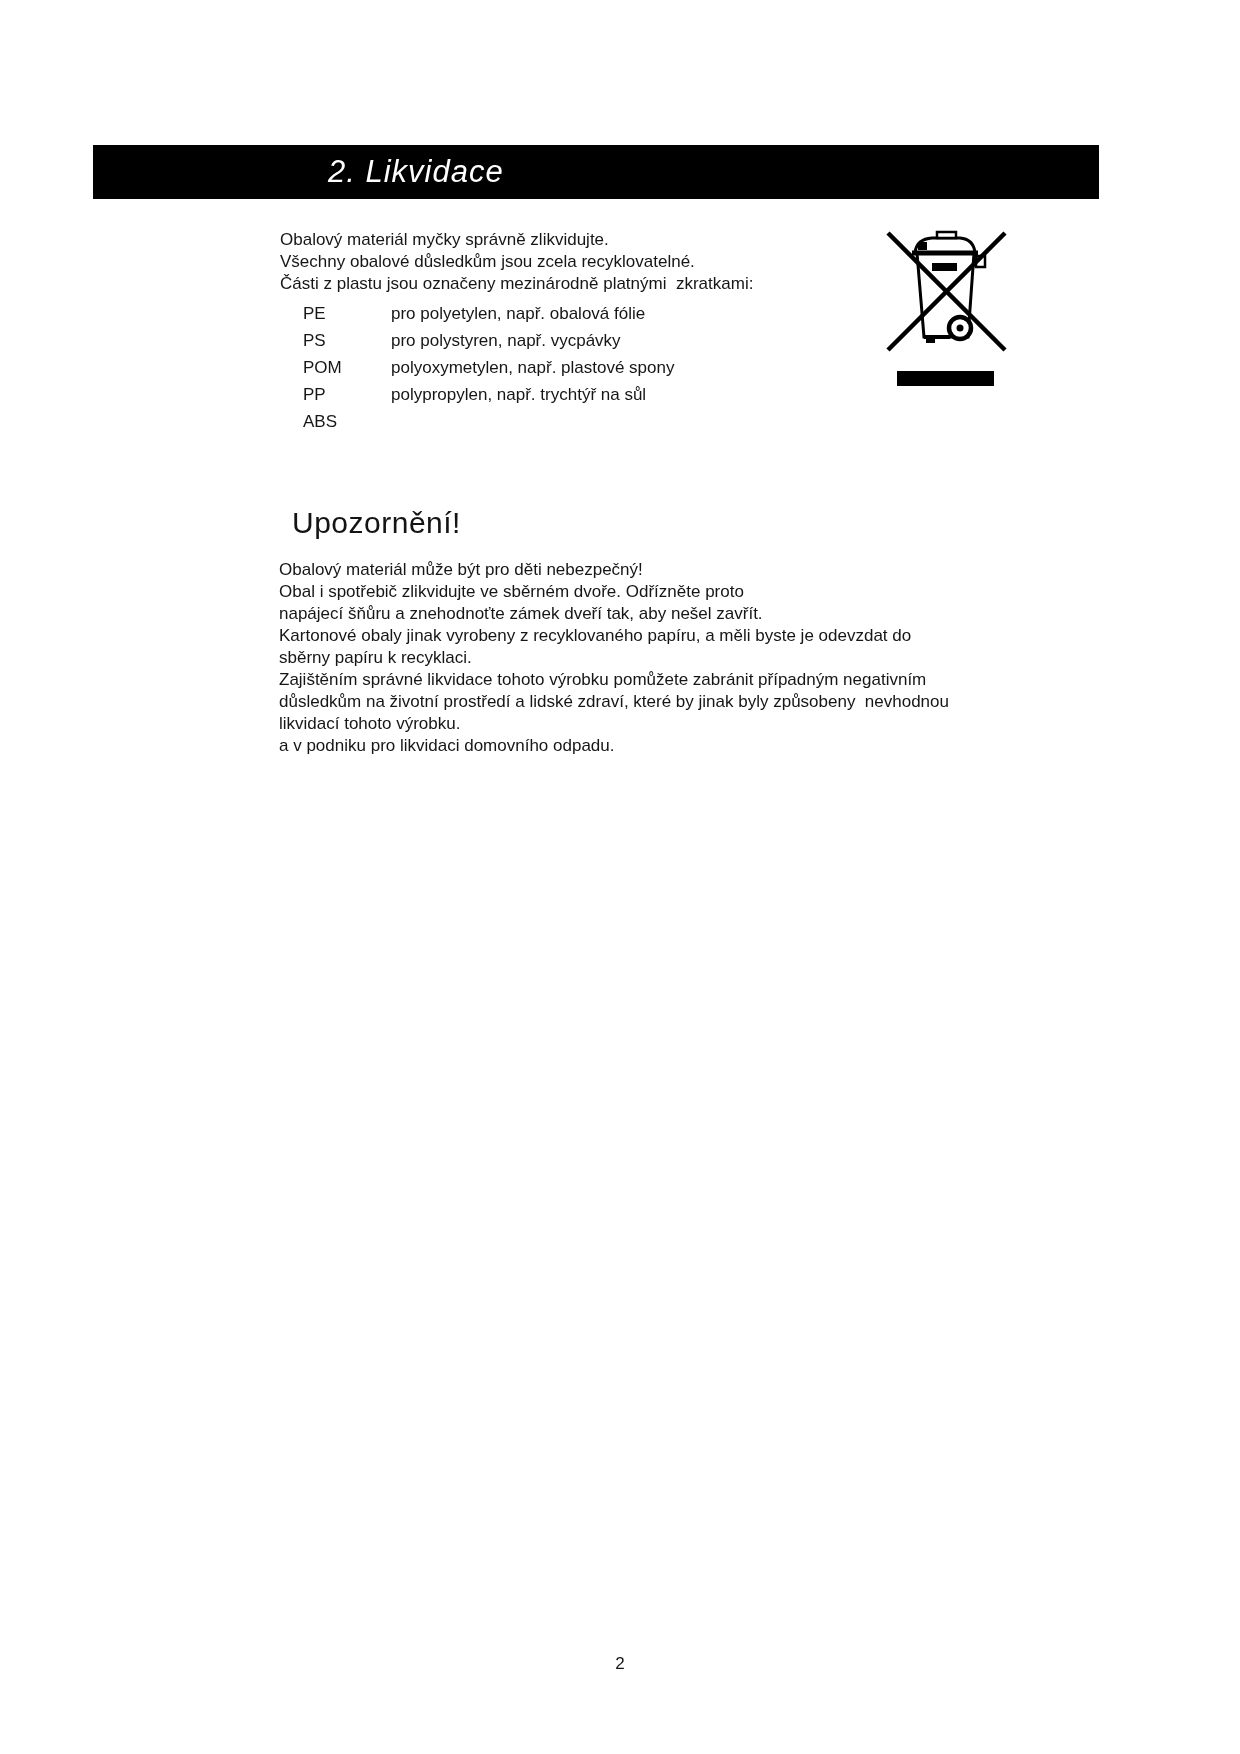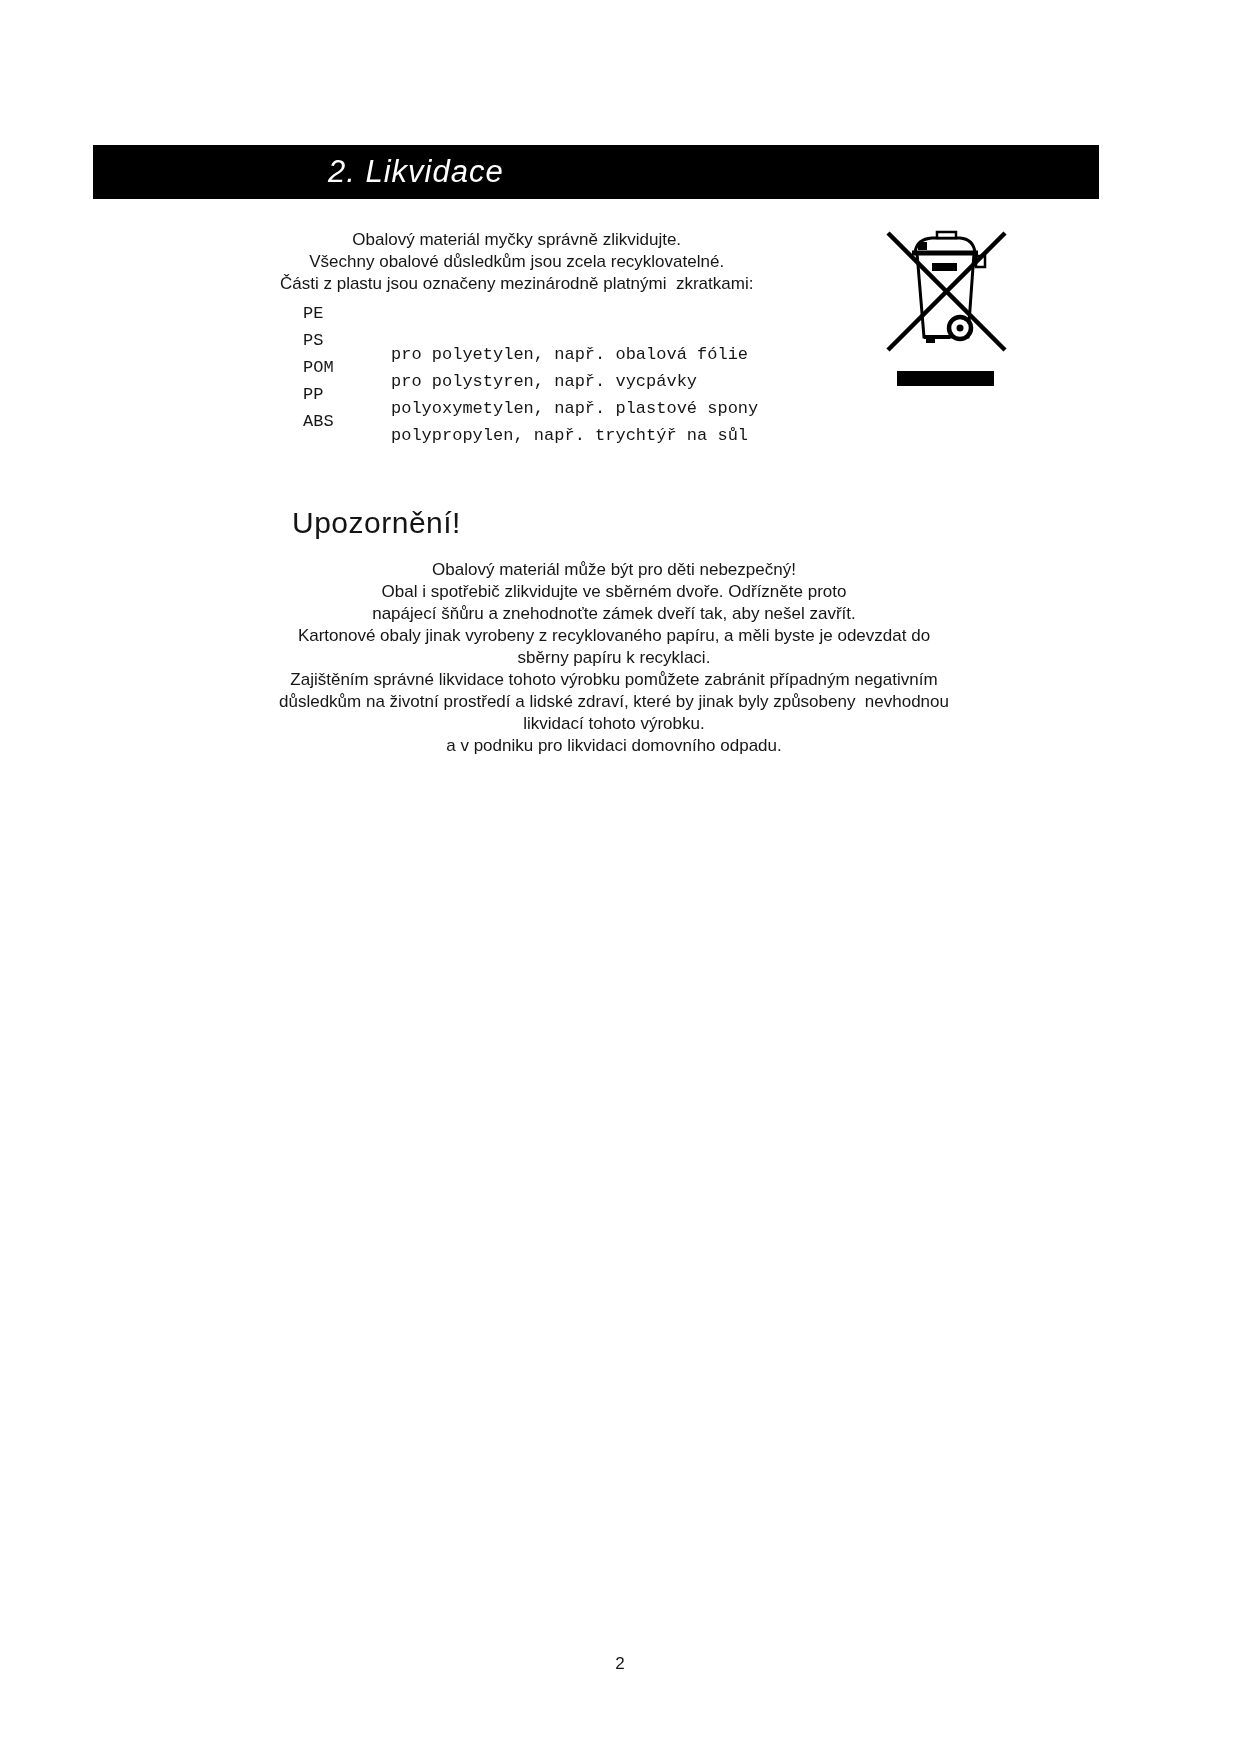--- a/index.html
+++ b/index.html
@@ -34,35 +34,33 @@
     white-space: nowrap;
   }
   .intro {
     position: absolute;
     left: 280px; top: 229px;
   }
   .text-line {
     font-size: 17px;
     line-height: 22px;
     white-space: pre-wrap;
-    text-align: center;
   }
   .abbrev-list {
     position: absolute;
     left: 303px; top: 300px;
   }
   .abbrev-row {
     display: flex;
     height: 27px;
     font-size: 17px;
     line-height: 27px;
-    font-family: Liberation Mono, monospace;
   }
   .abbrev-code { width: 88px; flex: 0 0 88px; }
-  .abbrev-desc { white-space: pre-wrap; margin-top: 41px; }
+  .abbrev-desc { white-space: pre-wrap; }
   .weee-icon {
     position: absolute;
     left: 884px; top: 224px;
     width: 125px; height: 135px;
   }
   .black-bar {
     position: absolute;
     left: 897px; top: 371px;
     width: 97px; height: 15px;
     background: #000000;

